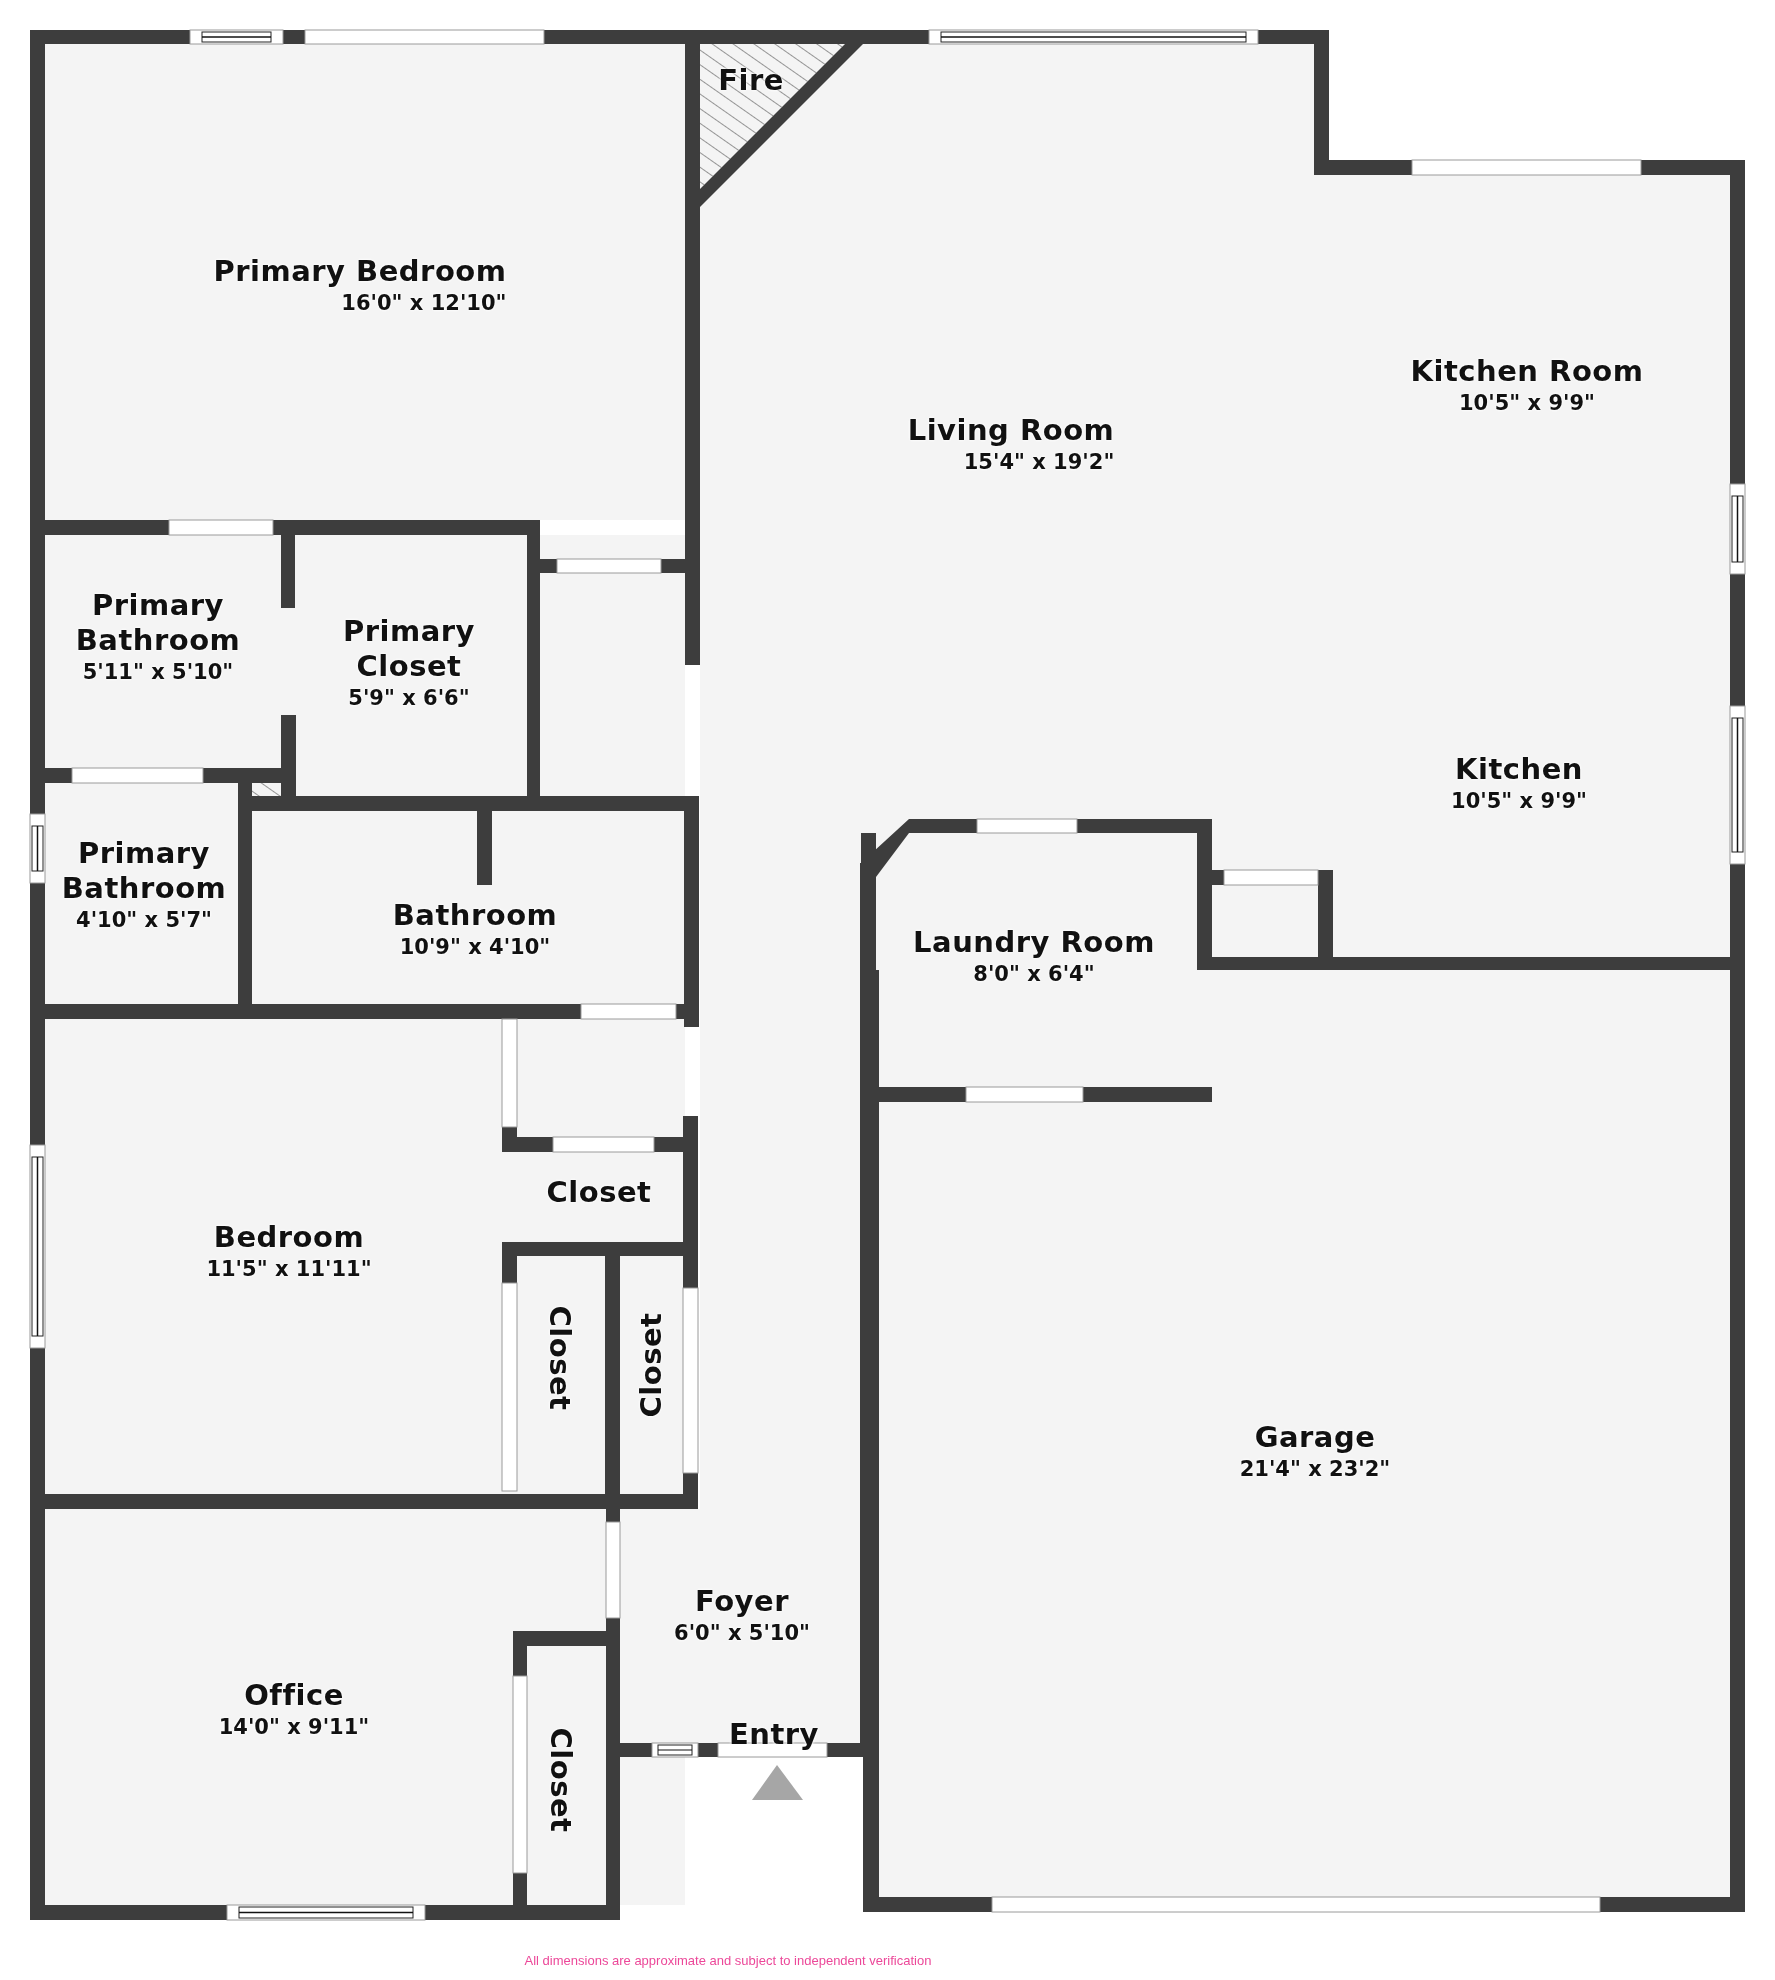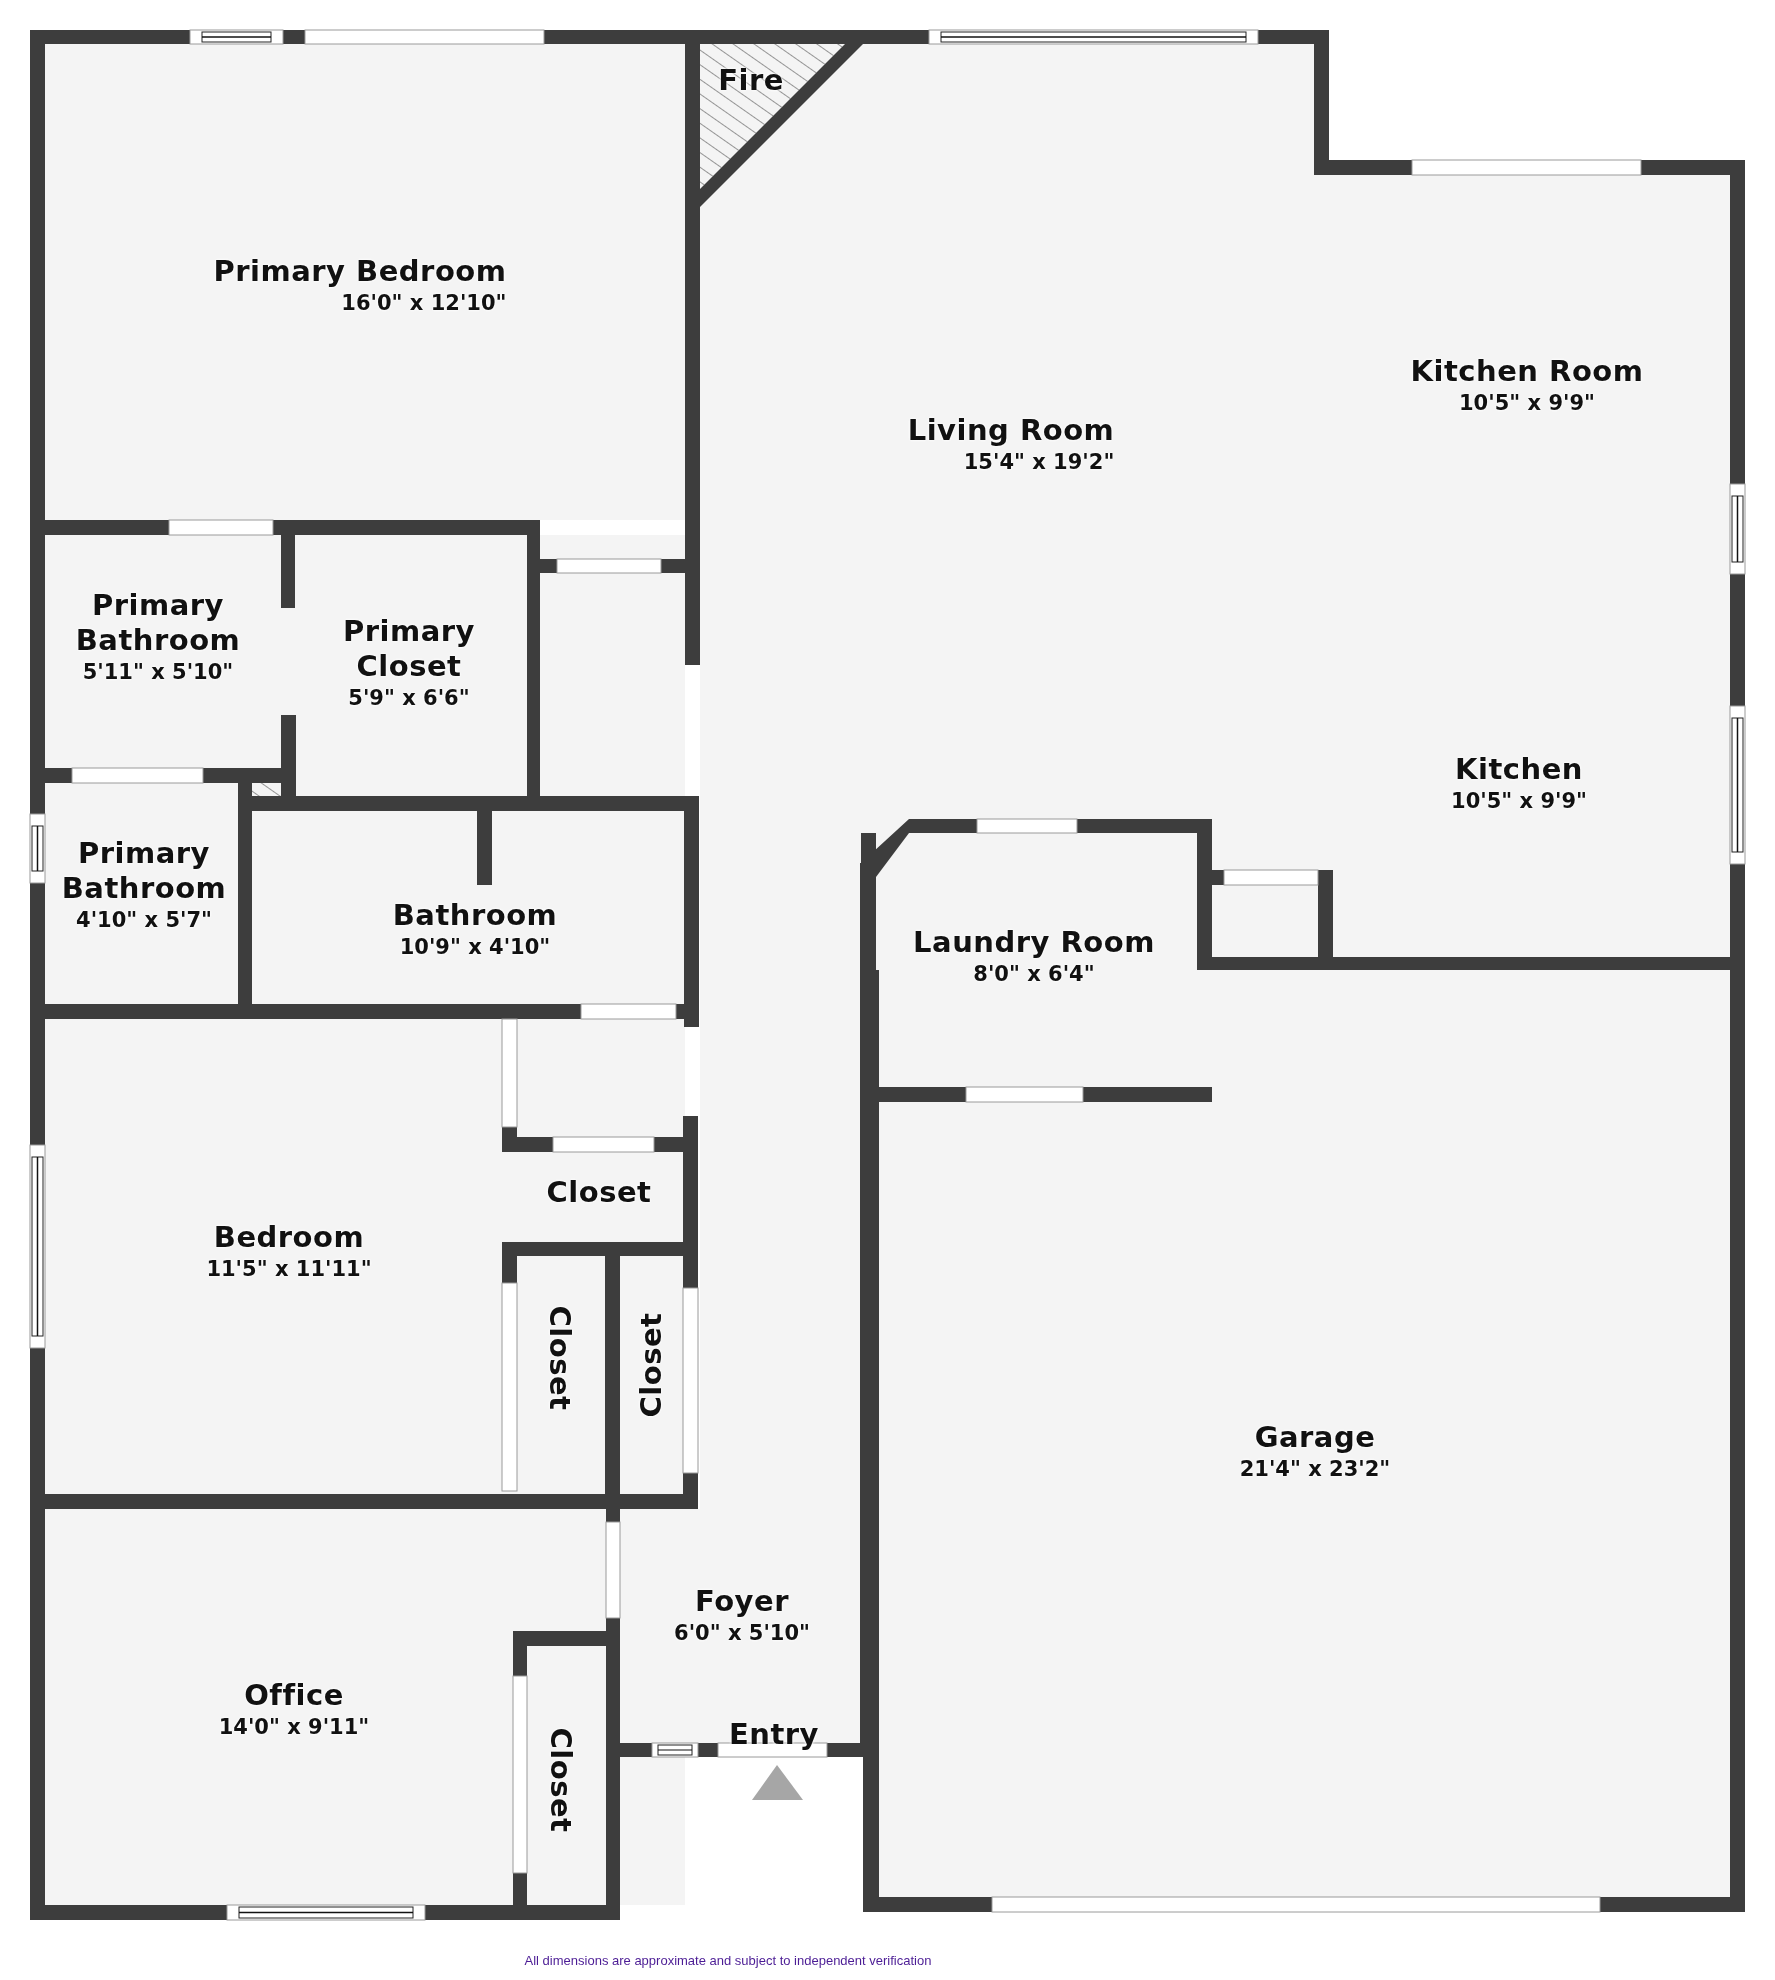--- a/index.html
+++ b/index.html
@@ -8,21 +8,21 @@
   #plan { position: absolute; left: 0; top: 0; width: 1775px; height: 1980px; }
   .label { position: absolute; text-align: center; color: #111; transform: translate(-50%, -50%);
            white-space: nowrap; line-height: 1.2; }
   .label .name { font-weight: bold; font-size: 29px; letter-spacing: 0.5px; display: block;
                  text-shadow: 0 0 3px #fff, 0 0 3px #fff; }
   .label .dims { font-weight: bold; font-size: 21px; display: block; margin-top: 2px;
                  text-shadow: 0 0 3px #fff, 0 0 3px #fff; }
   .label.rot-cw { transform: translate(-50%, -50%) rotate(90deg); }
   .label.rot-ccw { transform: translate(-50%, -50%) rotate(-90deg); }
   #disclaimer { position: absolute; left: 0; width: 1456px; top: 1953px; text-align: center;
-                font-size: 13px; color: #4c1d95; font-family: "Liberation Sans", sans-serif; }
+                font-size: 13px; color: #ec4899; font-family: "Liberation Sans", sans-serif; }
 </style>
 </head>
 <body>
 
 <svg id="plan" viewBox="0 0 1775 1980" xmlns="http://www.w3.org/2000/svg">
   <defs>
     <pattern id="hatch" patternUnits="userSpaceOnUse" width="12" height="12" patternTransform="rotate(-55)">
       <rect width="12" height="12" fill="#f4f4f4"></rect>
       <line x1="0" y1="0" x2="0" y2="12" stroke="#555" stroke-width="1.2"></line>
     </pattern>

